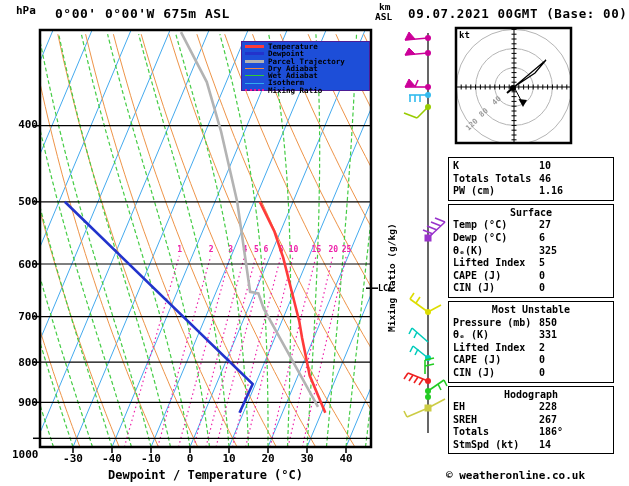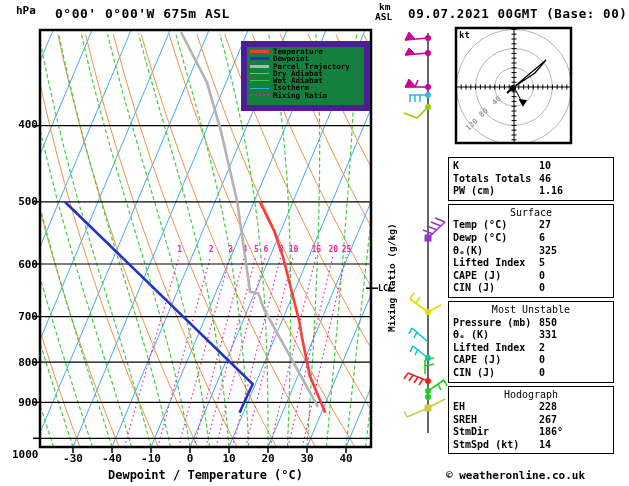--- a/index.html
+++ b/index.html
@@ -12,27 +12,27 @@
   #km-unit{left:379px;top:1px;font-size:9.5px;}
   #asl-unit{left:375px;top:11px;font-size:9.5px;}
   #date-title{left:408px;top:6px;font-size:12.5px;letter-spacing:.6px;}
   #mixing-axis{left:386px;top:332px;transform:rotate(-90deg);transform-origin:0 0;font-size:9.5px;}
   #lcl{left:378px;top:283px;font-size:8.5px;}
   #kt-unit{left:459px;top:30px;font-size:9px;}
   #copyright{left:446px;top:469px;font-size:11px;}
   .ptick{position:absolute;width:26px;text-align:right;font-size:11px;font-weight:bold;}
   .ttick{position:absolute;width:30px;text-align:center;font-size:11px;font-weight:bold;}
   #xaxis-title{left:88px;top:468px;width:235px;text-align:center;font-size:12px;}
-  #legend{position:absolute;left:241px;top:41px;width:129px;height:70px;background:#15803d;
-          border:6px solid #4c1d95;padding:1px 0 0 3px;box-sizing:border-box;}
+  #legend{position:absolute;left:241px;top:41px;width:129px;height:50px;background:#1d4ed8;
+          border:1px solid #4c1d95;padding:1px 0 0 3px;box-sizing:border-box;}
   .lrow{display:flex;align-items:center;height:7.3px;font-size:7.5px;font-weight:bold;line-height:7.3px;}
   .lswatch{width:19px;margin-right:4px;display:inline-block;}
   #data-table{position:absolute;left:448px;top:157px;width:166px;}
   .tbox{border:1px solid #000;background:#fff;padding:2px 4px;margin-bottom:3px;box-sizing:border-box;}
-  .thead{text-align:center;font-size:10px;font-weight:normal;line-height:12.6px;}
+  .thead{text-align:center;font-size:10px;font-weight:bold;line-height:12.6px;}
   .trow{display:flex;font-size:10px;font-weight:bold;line-height:12.6px;}
   .tlabel{min-width:86px;}
   .tvalue{}
   .ring-label{position:absolute;color:#9a9a9a;font-size:7.5px;font-weight:bold;transform:rotate(-42deg);}
 </style>
 </head>
 <body>
 <div id="stage">
 
 <svg id="chart-svg" width="629" height="486">
@@ -441,21 +441,21 @@
         <div class="thead">Hodograph</div>
         <div class="trow">
           <div class="tlabel">EH</div>
           <div class="tvalue">228</div>
         </div>
         <div class="trow">
           <div class="tlabel">SREH</div>
           <div class="tvalue">267</div>
         </div>
         <div class="trow">
-          <div class="tlabel">StmDir</div>
+          <div class="tlabel">Totals</div>
           <div class="tvalue">186°</div>
         </div>
         <div class="trow">
           <div class="tlabel">StmSpd (kt)</div>
           <div class="tvalue">14</div>
         </div>
       </div>
     </div>
 
 </div>

